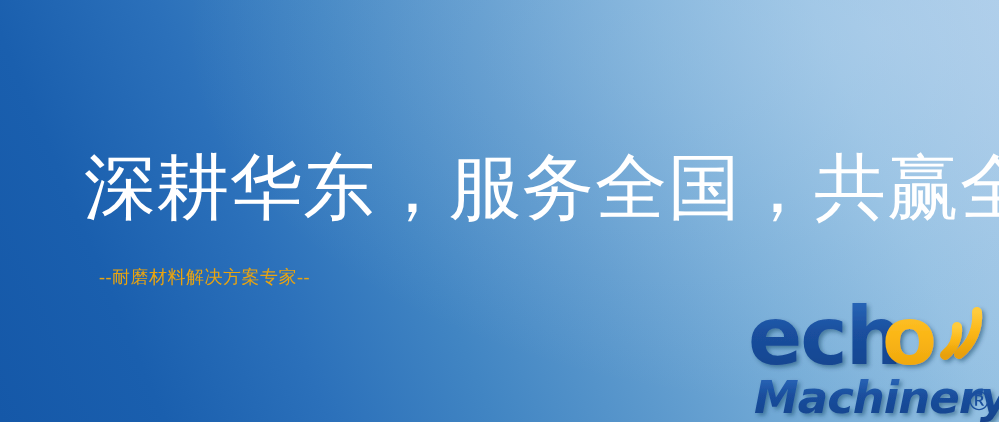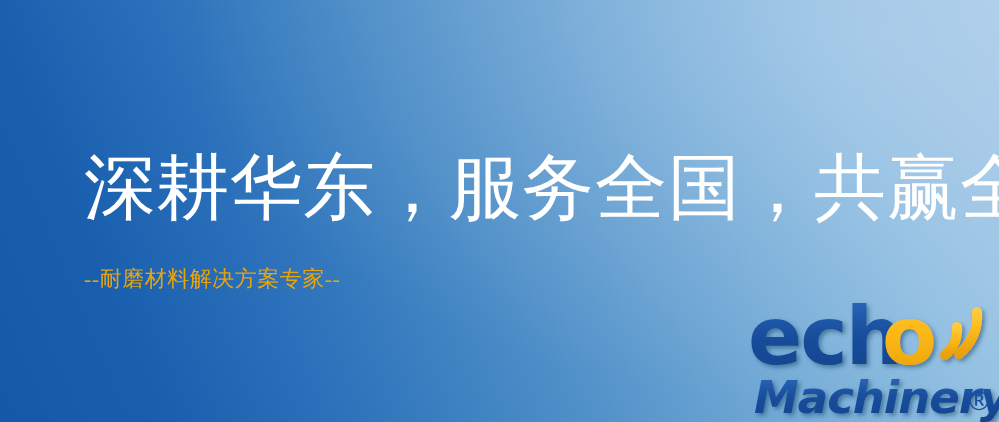--- a/index.html
+++ b/index.html
@@ -45,24 +45,24 @@
     font-size: 72px;
     line-height: 1;
     color: #ffffff;
     letter-spacing: 1px;
     white-space: nowrap;
     z-index: 3;
   }
 
   .subheadline {
     position: absolute;
-    left: 84px;
+    left: 99px;
     top: 268px;
     font-family: "Liberation Serif", "DejaVu Serif", serif;
-    font-size: 22px;
+    font-size: 18px;
     line-height: 1;
     color: #eaa40f;
     letter-spacing: 0.5px;
     white-space: nowrap;
     z-index: 3;
   }
 
   
   #logo {
     position: absolute;

